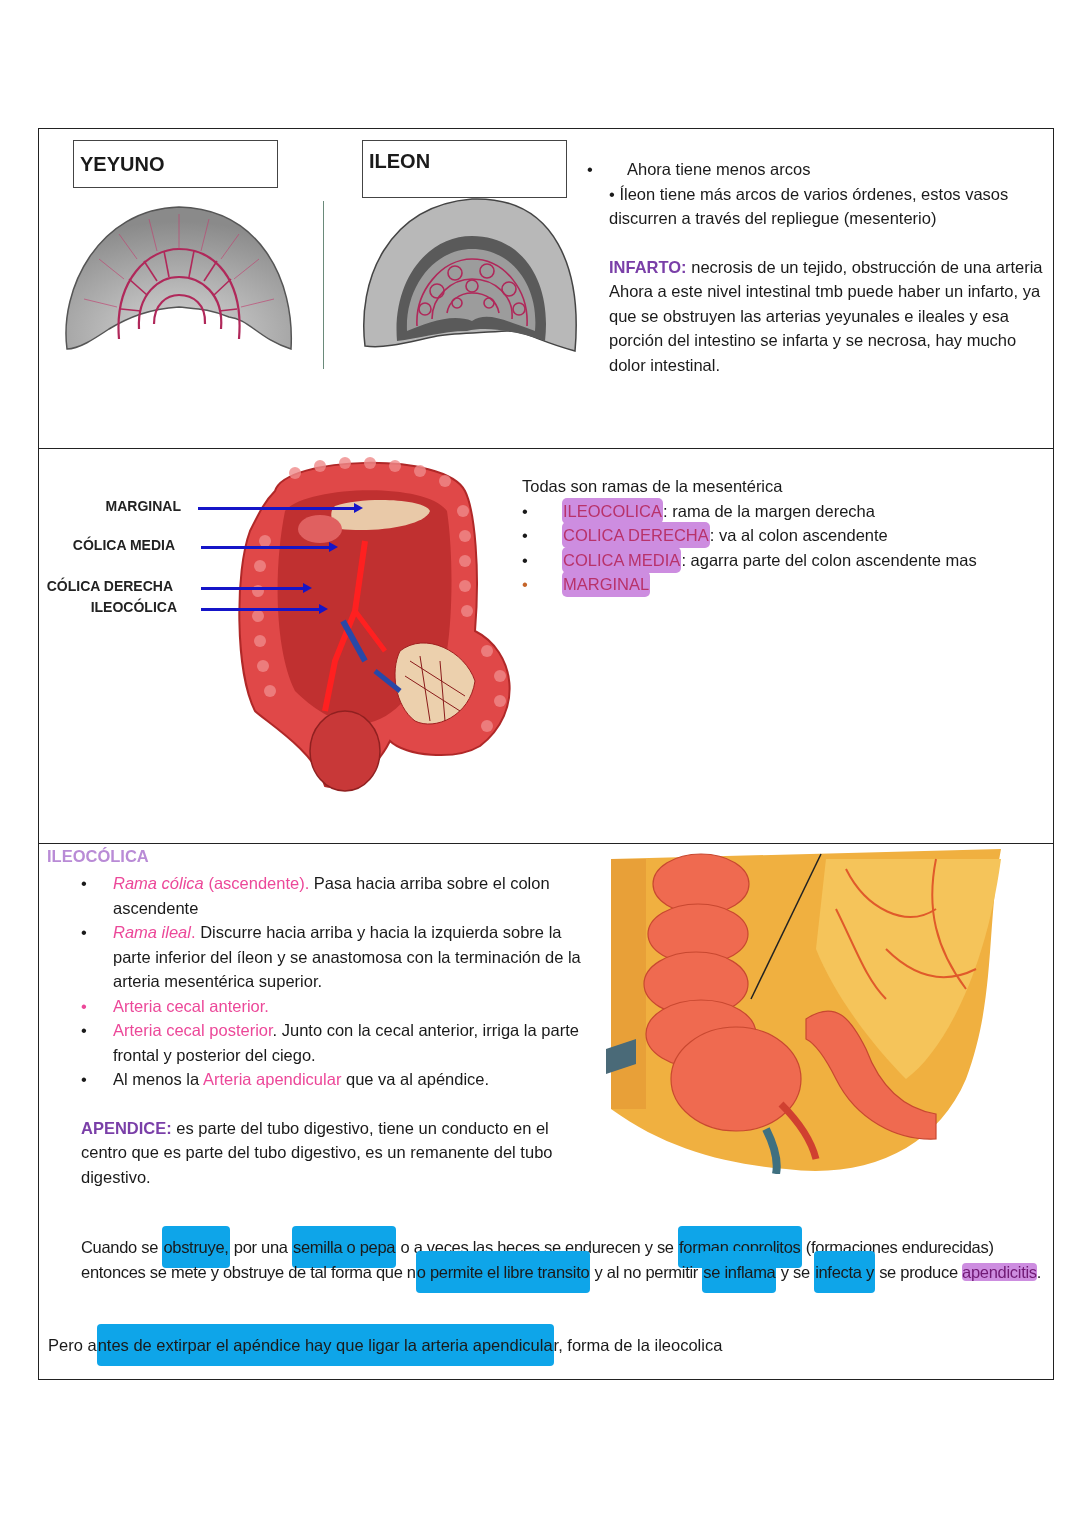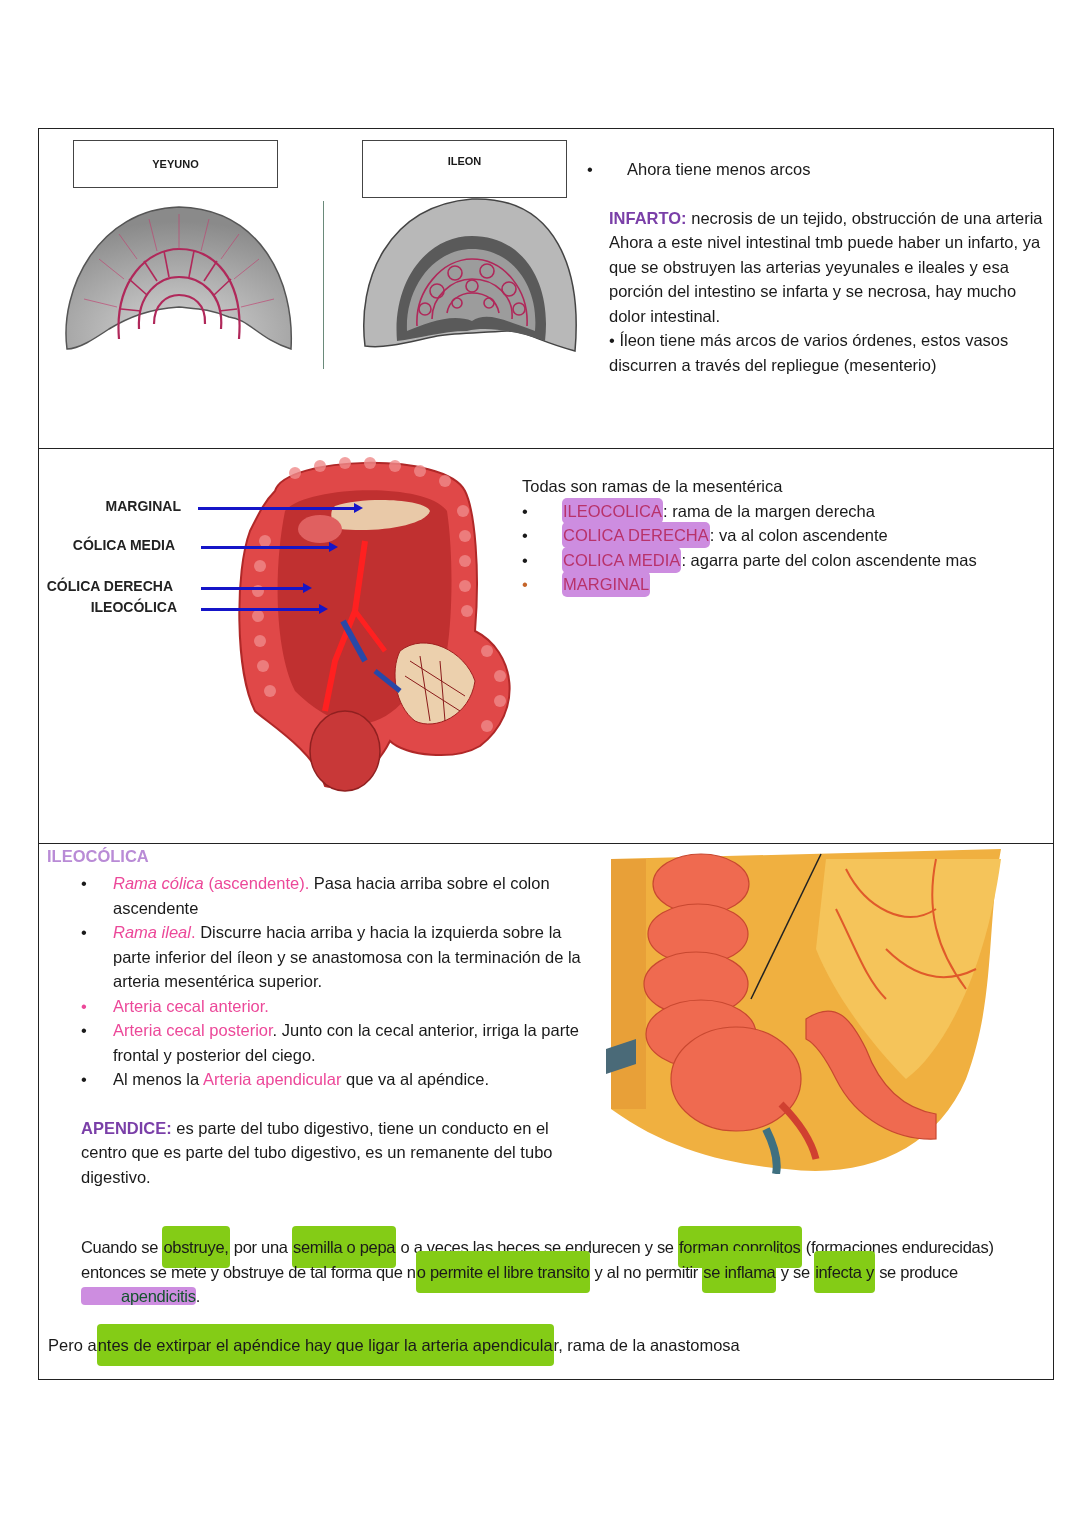--- a/index.html
+++ b/index.html
@@ -3,29 +3,29 @@
 <meta charset="utf-8">
 <style>
   html, body { margin: 0; padding: 0; background: #ffffff; }
   body { width: 1080px; height: 1527px; position: relative; font-family: "Liberation Sans", "DejaVu Sans", sans-serif; color: #1a1a1a; overflow: hidden; }
   .page-table { position: absolute; left: 38px; top: 128px; width: 1016px; height: 1252px; border: 1.5px solid #222; box-sizing: border-box; }
   .row { position: absolute; left: 0; right: 0; box-sizing: border-box; }
   .row1 { top: 0; height: 320px; border-bottom: 1.5px solid #222; }
   .row2 { top: 320px; height: 395px; border-bottom: 1.5px solid #222; }
   .row3 { top: 715px; height: 537px; }
   .abs { position: absolute; }
-  .label-box { position: absolute; border: 1px solid #444; box-sizing: border-box; text-align: center; font-weight: bold; font-size: 11px; line-height: 40px; }
+  .label-box { position: absolute; border: 1px solid #444; box-sizing: border-box; font-weight: bold; font-size: 20px; line-height: 40px; padding-left: 6px; }
   .divider-v { position: absolute; width: 1px; background: #6a8a7a; }
   .txt { font-size: 16.5px; line-height: 24.5px; }
   .purple-bold { color: #7a3fa8; font-weight: bold; }
   .light-purple-bold { color: #b98bd6; font-weight: bold; }
   .magenta { color: #ec4899; }
-  .hl { background: #84cc16; border-radius: 4px; padding: 12px 1px; }
+  .hl { background: #0ea5e9; border-radius: 4px; padding: 12px 1px; }
   .hl-mag { background: #cd8de0; color: #b8326a; border-radius: 5px; padding: 4px 1px; }
-  .hl-mag-purple { background: #cd8de0; color: #14532d; border-radius: 4px; padding-left: 40px; }
+  .hl-mag-purple { background: #cd8de0; color: #701a75; border-radius: 4px; }
   ul.bul { margin: 0; padding: 0; list-style: none; }
   ul.bul li { position: relative; padding-left: 40px; }
   ul.bul li .dot { position: absolute; left: 0; top: 0; }
   .cond { font-family: "Liberation Sans Narrow", "Liberation Sans", sans-serif; letter-spacing: -0.3px; }
   .arrow-line { position: absolute; height: 3px; background: #1515c8; }
   .arrow-head { position: absolute; width: 0; height: 0; border-top: 5px solid transparent; border-bottom: 5px solid transparent; border-left: 9px solid #1515c8; }
   .diag-label { position: absolute; font-weight: bold; font-size: 14px; color: #222; text-align: right; }
 </style>
 </head>
 <body>
@@ -96,26 +96,26 @@
           <circle cx="100" cy="112" r="5"></circle>
           <circle cx="132" cy="112" r="5"></circle>
       </g>
     </svg>
 
     <div class="abs txt" style="left:548px; top:28px; width:460px;">
       <div style="position:relative; padding-left:40px;">
         <span style="position:absolute; left:0;">•</span>
         <span>Ahora tiene menos arcos</span>
       </div>
+      <div style="padding-left:22px;">
+        <span>• </span><span>Íleon tiene más arcos de varios órdenes, estos vasos discurren a través del repliegue (mesenterio)</span>
+      </div>
       <div style="padding-left:22px; margin-top:24px;">
         <span class="purple-bold">INFARTO:</span><span> necrosis de un tejido, obstrucción de una arteria</span>
         <div>Ahora a este nivel intestinal tmb puede haber un infarto, ya que se obstruyen las arterias yeyunales e ileales y esa porción del intestino se infarta y se necrosa, hay mucho dolor intestinal.</div>
-      </div>
-      <div style="padding-left:22px;">
-        <span>• </span><span>Íleon tiene más arcos de varios órdenes, estos vasos discurren a través del repliegue (mesenterio)</span>
       </div>
     </div>
   </div>
 
   <div class="row row2">
 
     <div class="diag-label" style="left:20px; top:49px; width:122px;">MARGINAL</div>
     <div class="diag-label" style="left:10px; top:88px; width:126px;">CÓLICA MEDIA</div>
     <div class="diag-label" style="left:0px; top:129px; width:134px;">CÓLICA DERECHA</div>
     <div class="diag-label" style="left:0px; top:150px; width:138px;">ILEOCÓLICA</div>
@@ -257,16 +257,16 @@
       <path d="M160,280 C170,300 172,315 170,325" stroke="#3f7080" stroke-width="8" fill="none"></path>
       <path d="M0,200 L30,190 L30,215 L0,225 Z" fill="#4a6a78"></path>
       <line x1="145" y1="150" x2="215" y2="5" stroke="#222" stroke-width="1.5"></line>
     </svg>
 
     <div class="abs txt cond" style="left:42px; top:391px; width:965px;">
       <span>Cuando se </span><span class="hl">obstruye,</span><span> por una </span><span class="hl">semilla o pepa</span><span> o a veces las heces se endurecen y se </span><span class="hl">forman coprolitos</span><span> (formaciones endurecidas) entonces se mete y obstruye de tal forma que n</span><span class="hl">o permite el libre transito</span><span> y al no permitir </span><span class="hl">se inflama</span><span> y se </span><span class="hl">infecta y</span><span> se produce </span><span class="hl-mag-purple">apendicitis</span><span>.</span>
     </div>
 
     <div class="abs txt" style="left:9px; top:489px; width:990px;">
-      <span>Pero a</span><span class="hl">ntes de extirpar el apéndice hay que ligar la arteria apendicula</span><span>r, rama de la anastomosa</span>
+      <span>Pero a</span><span class="hl">ntes de extirpar el apéndice hay que ligar la arteria apendicula</span><span>r, forma de la ileocolica</span>
     </div>
   </div>
 </div>
 
 </body></html>

